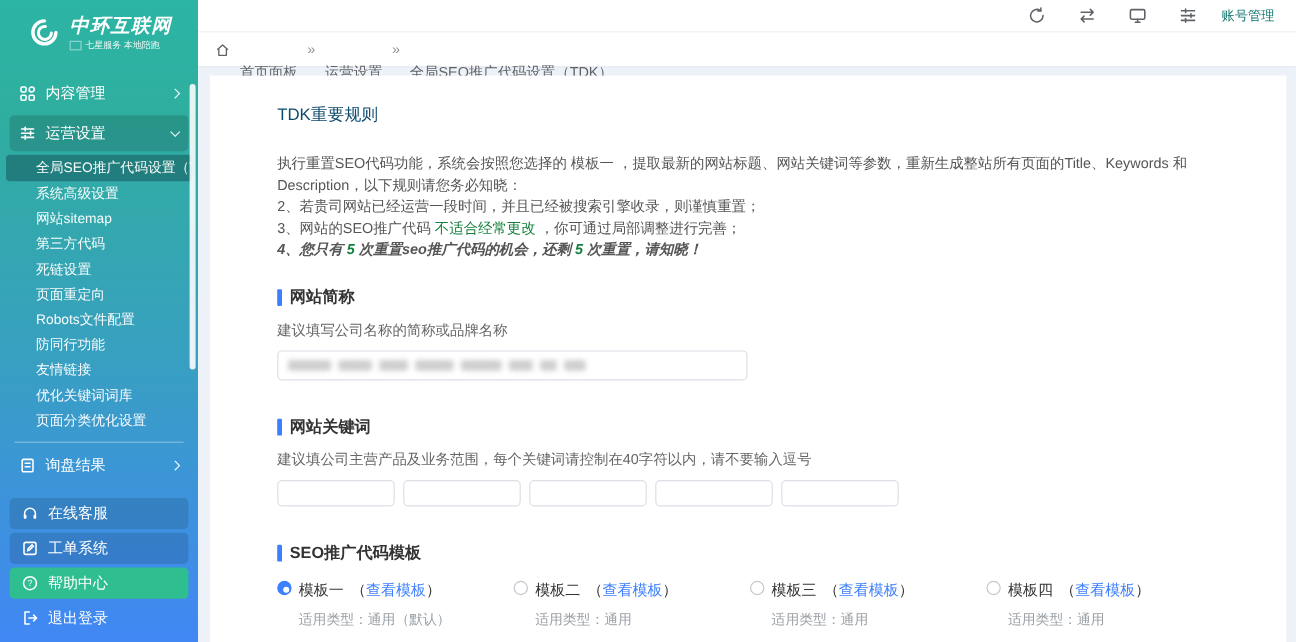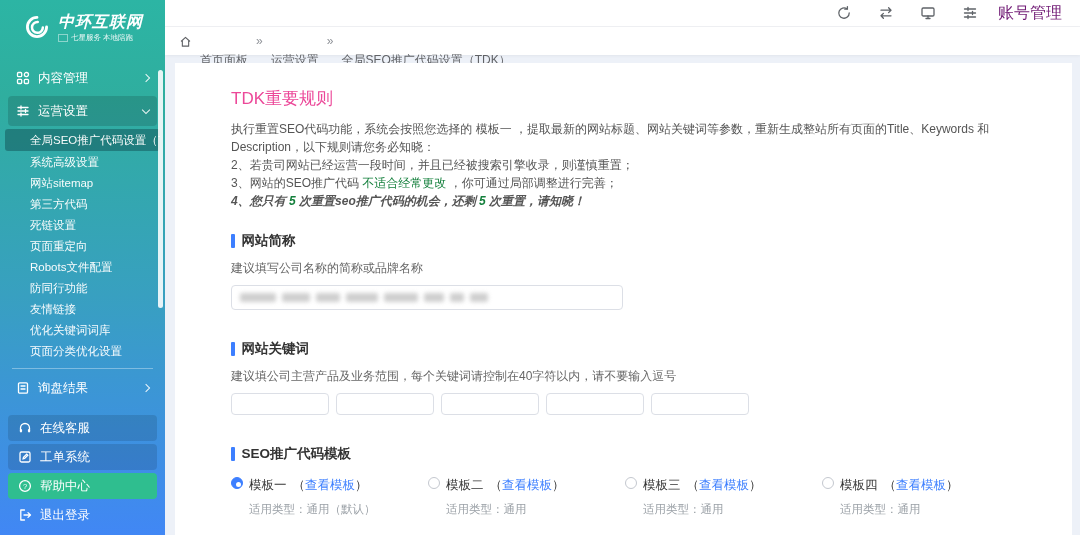--- a/index.html
+++ b/index.html
@@ -52,33 +52,33 @@
   .util-item .gi-icon { width:14px; height:14px; flex:none; display:flex; }
   .side-scrollbar { position:absolute; right:2px; top:70px; width:5px; height:238px; background:rgba(255,255,255,.88); border-radius:3px; }
 
   
   .main { flex:1; display:flex; flex-direction:column; height:535px; overflow:hidden; }
   .topbar {
     height:27px; background:#fff; display:flex; align-items:center; justify-content:flex-end;
     gap:26px; padding-right:18px; border-bottom:1px solid #f0f1f4; flex:none;
   }
   .tb-icon { width:16px; height:16px; color:#5f6368; cursor:pointer; display:flex; }
-  .tb-account { display:flex; align-items:center; gap:20px; color:#701a75; font-size:16px; cursor:pointer; }
+  .tb-account { display:flex; align-items:center; gap:20px; color:#0f766e; font-size:11px; cursor:pointer; }
   .crumbbar {
     height:28px; background:#fff; display:flex; align-items:center; gap:8px;
     padding-left:14px; flex:none; box-shadow:0 1px 3px rgba(0,0,0,.05); font-size:12px; color:#606266;
   }
   .crumb { cursor:pointer;margin-top:38px; }
   .crumb-sep { color:#909399; }
   .home-ic { width:13px; height:13px; color:#606266; display:flex; }
 
   .workarea { flex:1; overflow:hidden; display:flex; }
   .card { flex:1; background:#fff; margin:8px 8px 0 10px; padding:24px 20px 0 56px; overflow:hidden; }
 
-  .rules-title { color:#ec4899; font-size:17px; margin-bottom:10px; }
+  .rules-title { color:#0c4a6e; font-size:14px; margin-bottom:22px; }
   .rules p { font-size:12px; color:#555; line-height:18px; }
   .red { color:#15803d; }
   .rule4 { font-weight:bold; color:#333;font-style:italic; }
   .rule4 .red { font-weight:bold; }
 
   .sec-head { display:flex; align-items:center; gap:7px; margin-top:22px; }
   .sec-bar { width:3.5px; height:14px; background:#3d7fff; border-radius:1px; }
   .sec-title { font-size:13.5px; font-weight:bold; color:#333; }
   .sec-hint { font-size:12px; color:#666; margin:10px 0 8px 0; }
 

